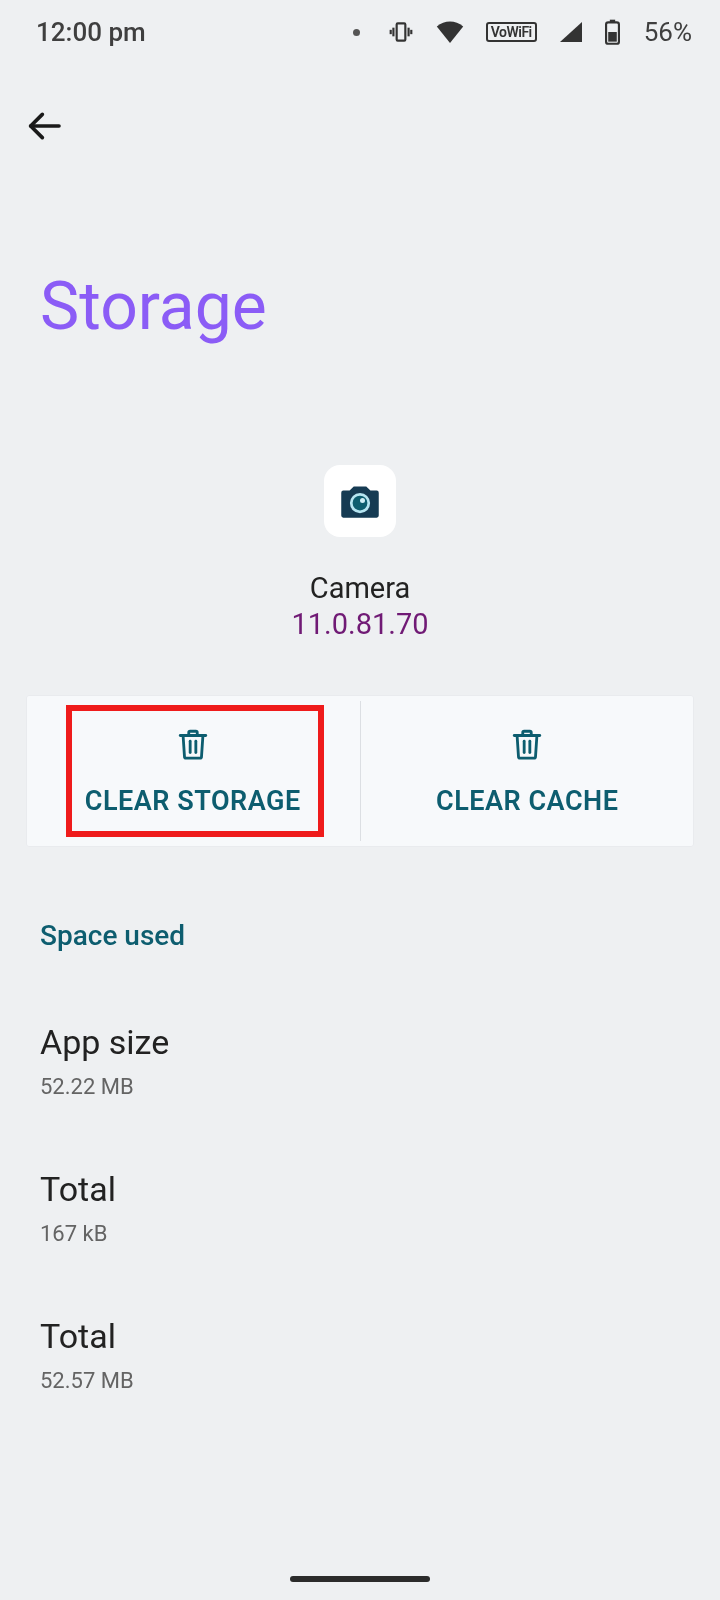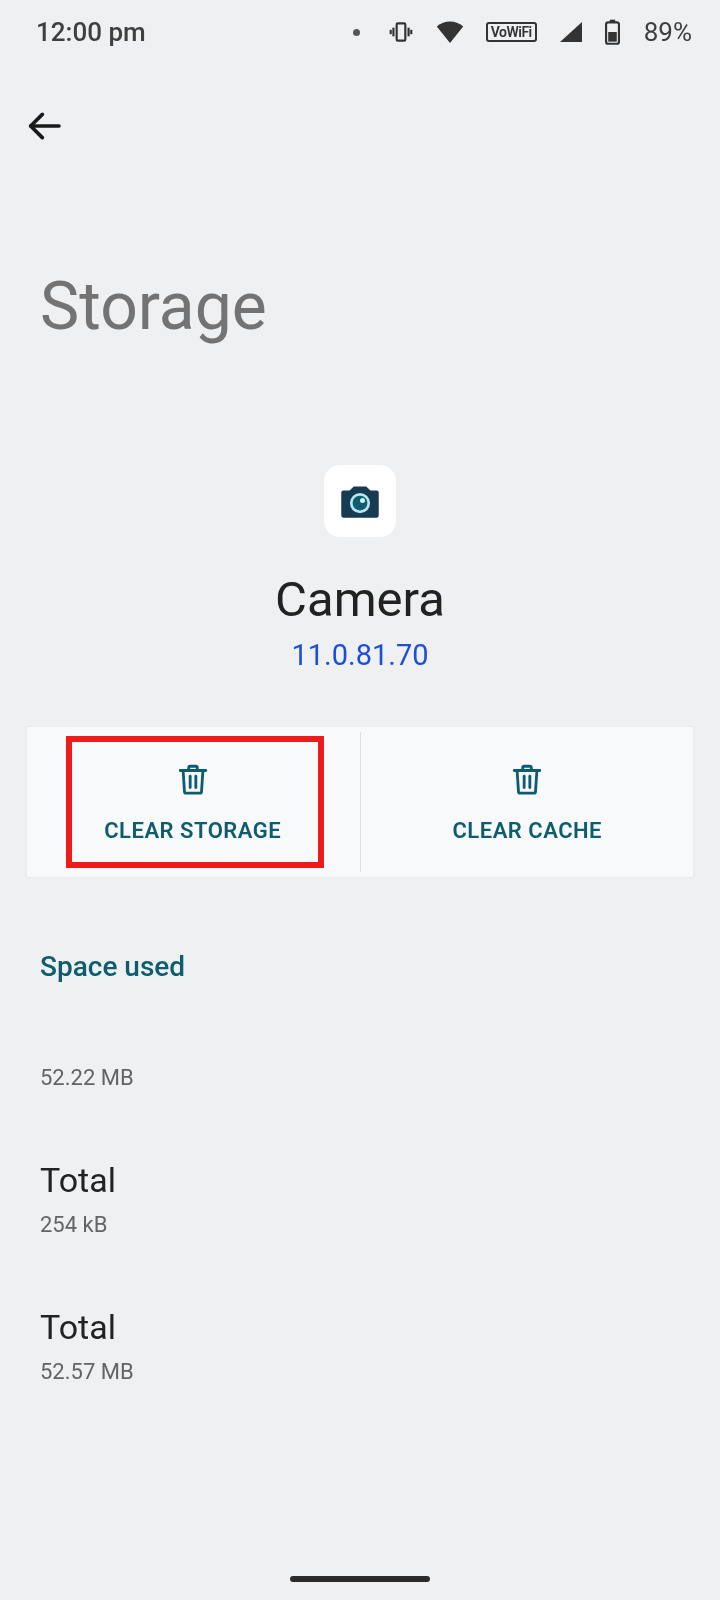--- a/index.html
+++ b/index.html
@@ -33,50 +33,50 @@
   
   .topnav {
     padding: 40px 22px 0 22px;
   }
   .back-icon { width:44px; height:44px; display:flex; align-items:center; justify-content:center;}
   
   .page-title {
     padding: 120px 40px 0 40px;
     font-size: 66px;
     font-weight: 400;
-    color: #737373;
+    color: #8b5cf6;
   }
   
   .app-header {
     display:flex; flex-direction:column; align-items:center;
     padding-top: 120px;
   }
   .app-icon-wrap {
     width:72px; height:72px; background:#fff; border-radius:16px;
     display:flex; align-items:center; justify-content:center;
   }
-  .app-name { font-size:49px; color:#222; margin-top:34px; }
-  .app-version { font-size:29px; color:#1d4ed8; margin-top:10px; }
+  .app-name { font-size:29px; color:#222; margin-top:34px; }
+  .app-version { font-size:29px; color:#701a75; margin-top:2px; }
   
   .action-row {
     margin: 54px 26px 0 26px;
     display:flex;
     background:#f7f9fb;
     border-radius:3px;
     overflow:visible;
     height:152px;
     box-shadow: 0 0 0 1px #e9ebee inset;
   }
   .action-btn {
     flex:1;
     display:flex; flex-direction:column; align-items:center; justify-content:center;
     gap:16px;
     color:#0d5d6f;
     font-weight:600;
-    font-size:22px;
+    font-size:27px;
     letter-spacing:0.5px;
     cursor:pointer;
     position:relative;
   }
   .action-divider {
     width:1px;
     background:#dcdfe3;
     margin: 6px 0;
   }
   .highlight-box {
@@ -135,21 +135,21 @@
           <path d="M1 21 L23 21 L23 1 Z" fill="#333"></path>
         </svg>
     </span>
     <span>
       <svg width="15" height="26" viewBox="0 0 14 24">
         <rect x="1" y="3" width="12" height="20" rx="2" fill="none" stroke="#333" stroke-width="2"></rect>
         <rect x="4.5" y="0.5" width="5" height="3" fill="#333"></rect>
         <rect x="3" y="12" width="8" height="9" fill="#333"></rect>
       </svg>
     </span>
-    <span class="batt-text">89%</span>
+    <span class="batt-text">56%</span>
   </div>
 </div>
 
 <div class="topnav">
   <div class="back-icon">
     <svg width="40" height="40" viewBox="0 0 24 24" fill="none" stroke="#1a1a1a" stroke-width="2.2" stroke-linecap="round" stroke-linejoin="round">
       <line x1="21" y1="12" x2="4" y2="12"></line>
       <polyline points="11 5 4 12 11 19"></polyline>
     </svg>
   </div>
@@ -195,25 +195,26 @@
       </svg>
     </span>
     <span>CLEAR CACHE</span>
   </div>
 </div>
 
 <div class="section-header">Space used</div>
 
 <div class="info-list">
   <div class="info-row">
+    <div class="info-label">App size</div>
     <div class="info-value">52.22 MB</div>
   </div>
   <div class="info-row">
     <div class="info-label">Total</div>
-    <div class="info-value">254 kB</div>
+    <div class="info-value">167 kB</div>
   </div>
   <div class="info-row">
     <div class="info-label">Total</div>
     <div class="info-value">52.57 MB</div>
   </div>
 </div>
 
 <div class="nav-handle"></div>
 
 </body></html>

